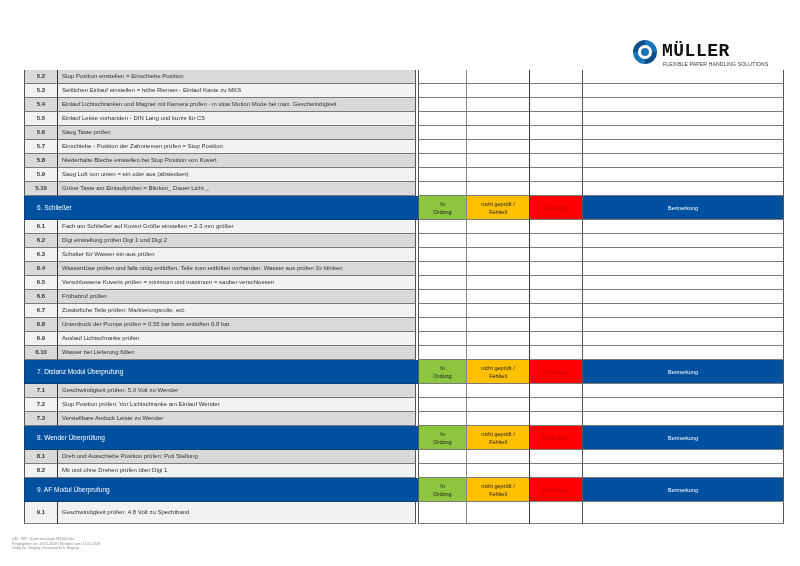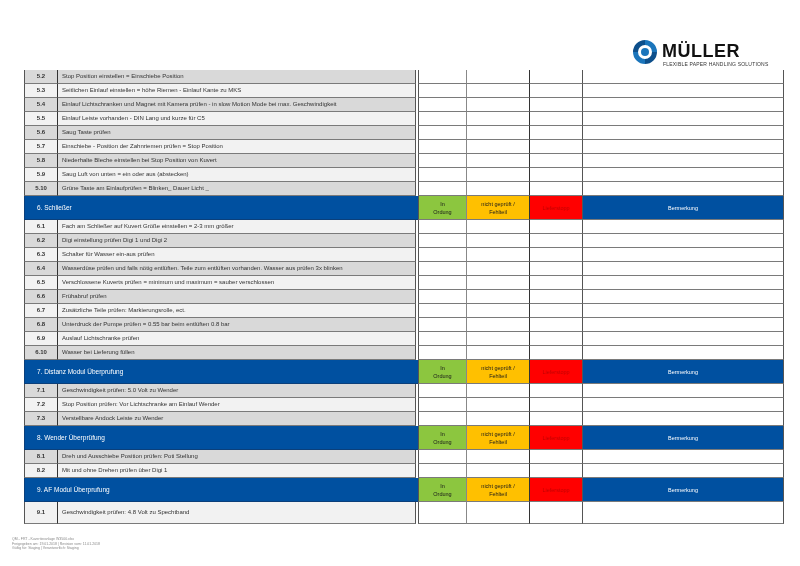--- a/index.html
+++ b/index.html
@@ -1,19 +1,19 @@
 <!DOCTYPE html>
 <html><head>
 <meta charset="utf-8">
 <style>
   html, body { margin:0; padding:0; background:#ffffff; }
   body { width:800px; height:566px; position:relative; overflow:hidden; font-family:"Liberation Sans", sans-serif; }
   .logo { position:absolute; left:632px; top:39px; width:130px; height:32px; }
   .logo-mark { position:absolute; left:0; top:0; width:26px; height:26px; }
-  .logo-word { position:absolute; left:30px; top:2px; font-family:Liberation Sans, sans-serif; font-weight:bold; font-size:18px; letter-spacing:0.5px; color:#111; line-height:20px; }
+  .logo-word { position:absolute; left:30px; top:2px; font-family:Liberation Mono, monospace; font-weight:bold; font-size:18px; letter-spacing:0.5px; color:#111; line-height:20px; }
   .logo-tag { position:absolute; left:31px; top:22px; font-size:5px; color:#333; letter-spacing:0.2px; white-space:nowrap; }
   .sheet { position:absolute; left:24px; top:70px; width:760px; }
   .row { position:relative; display:flex; height:14px; }
   .cell { box-sizing:border-box; font-size:6px; line-height:13px; color:#333; border-bottom:1px solid #7a7a7a; overflow:hidden; white-space:nowrap; }
   .c-num { width:34px; text-align:center; font-weight:bold; border-left:1px solid #555; border-right:1px solid #333; }
   .c-desc { width:358px; padding-left:4px; border-right:1px solid #555; }
   .gap { width:2px; }
   .c-ok { width:49px; border-left:1px solid #555; border-right:1px solid #888; }
   .c-nicht { width:63px; border-right:1px solid #333; }
   .c-stop { width:53px; border-right:1px solid #555; }

